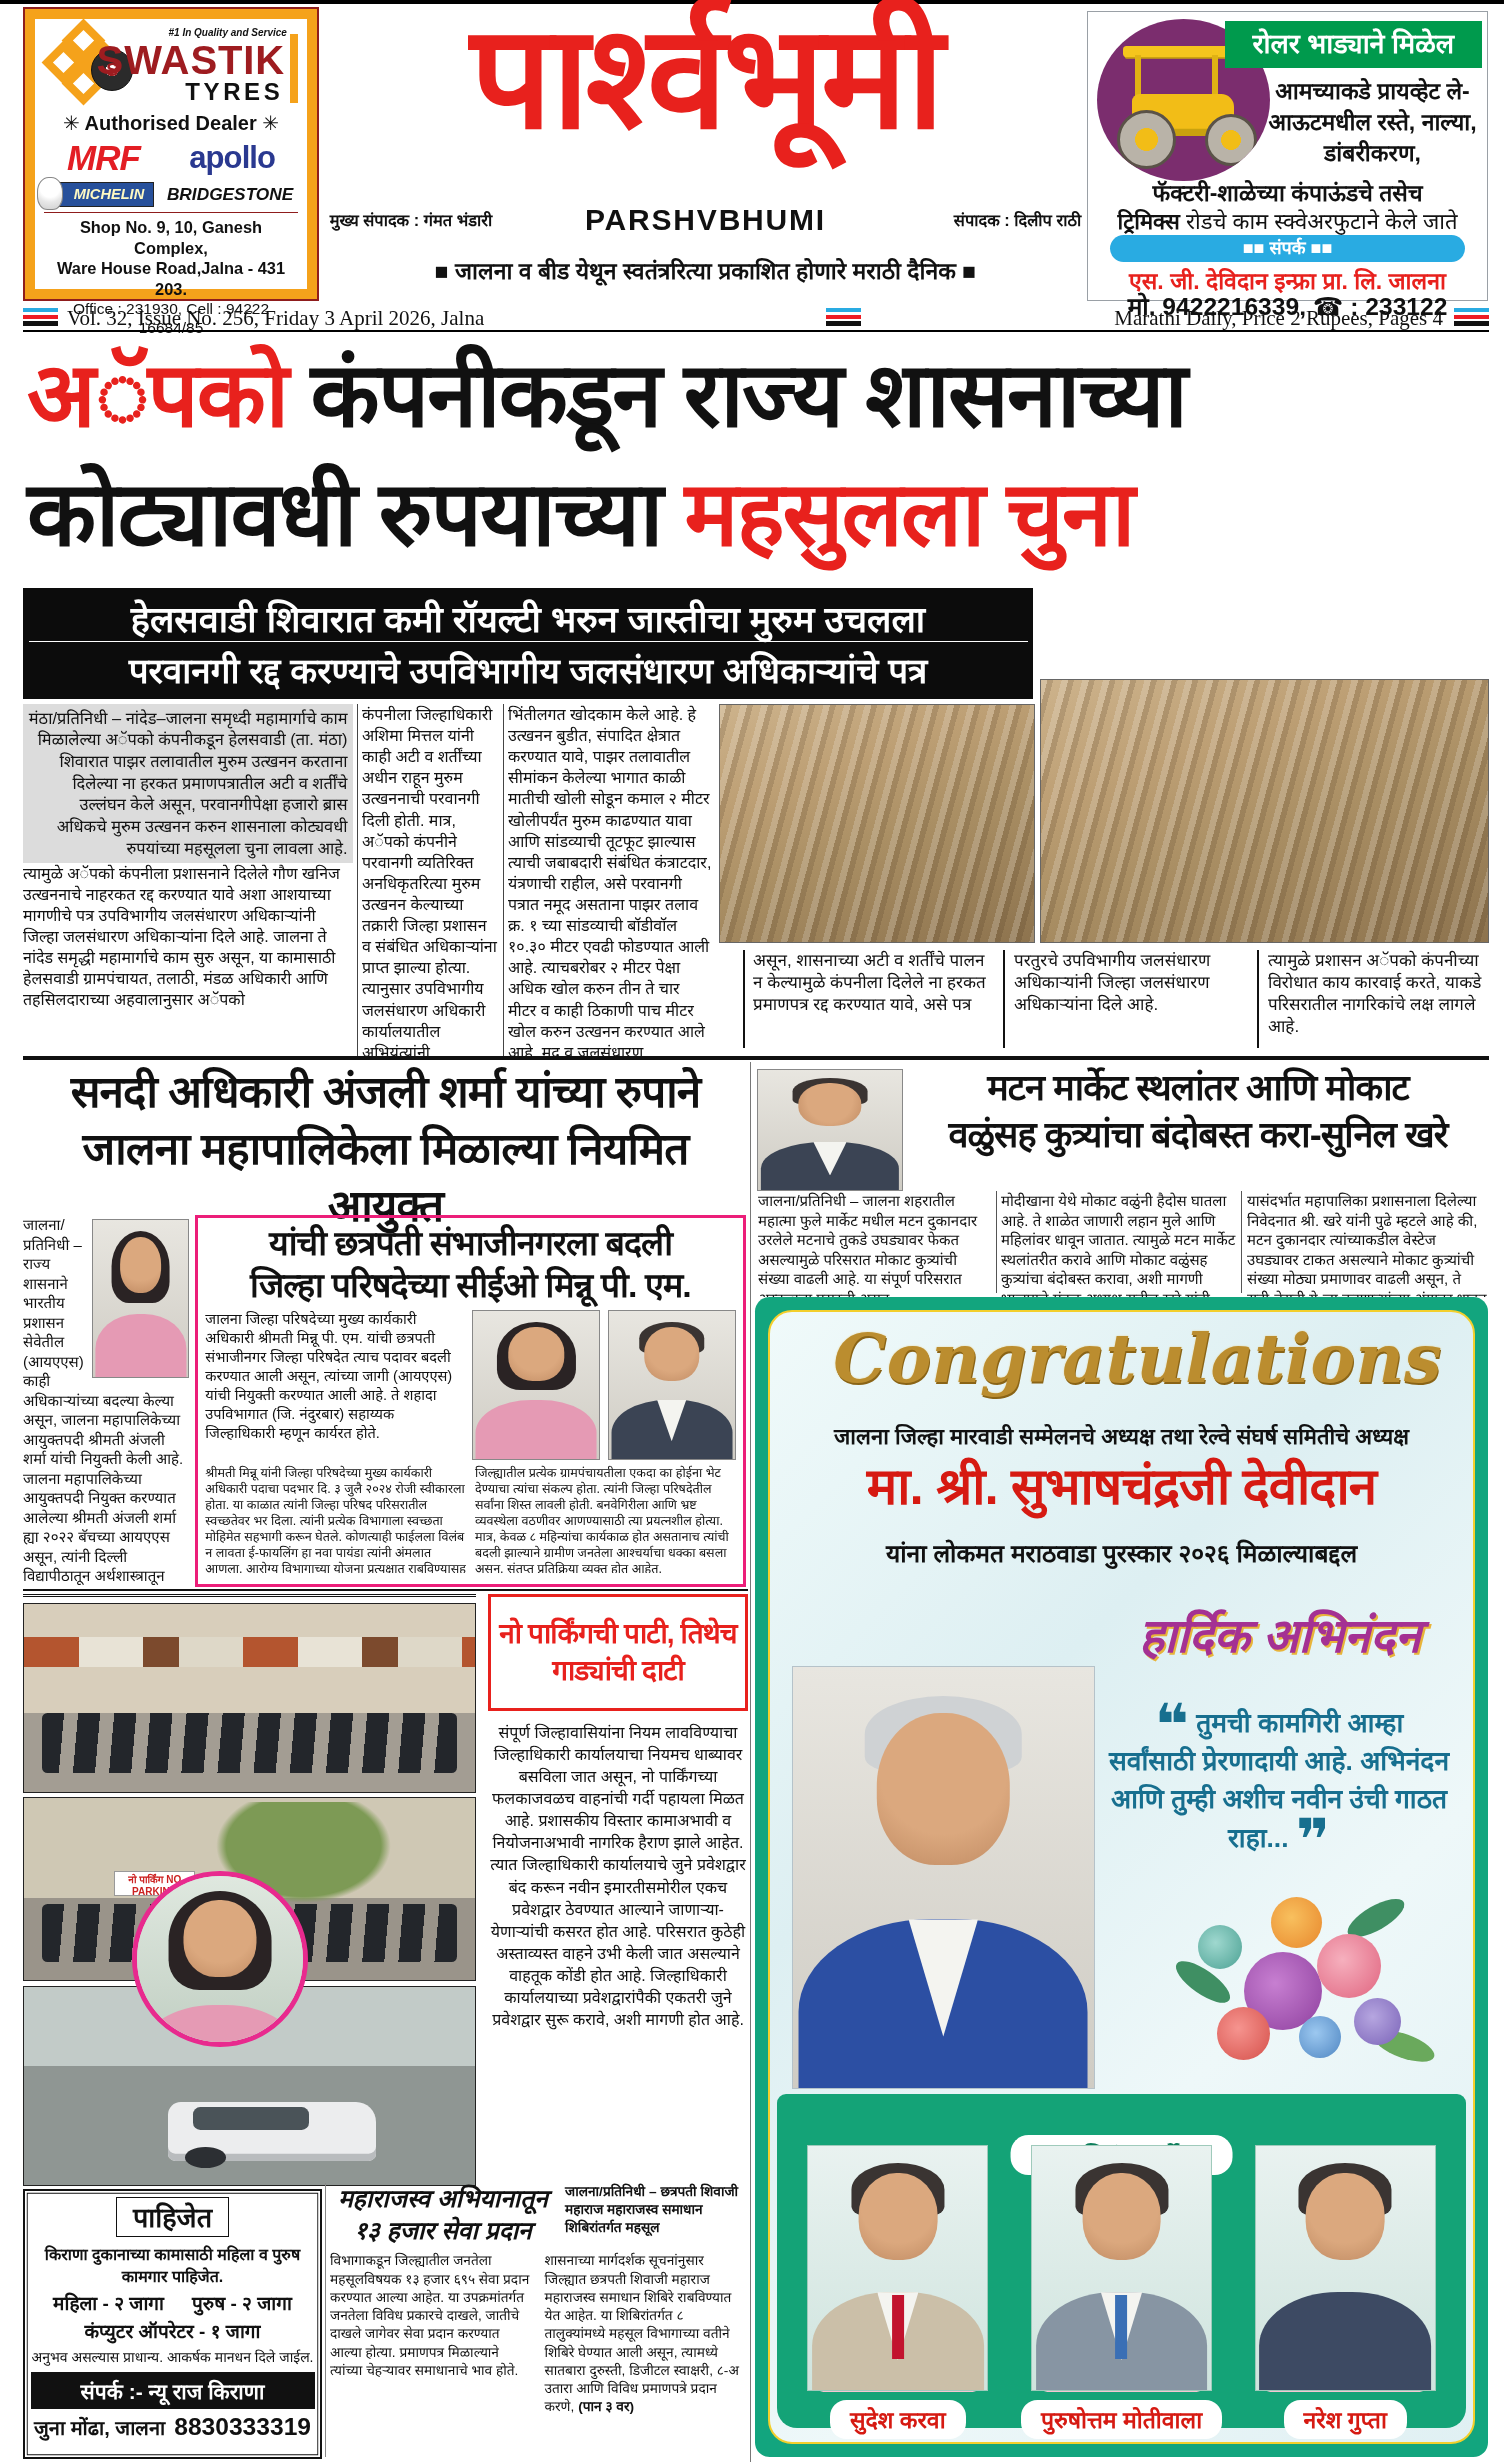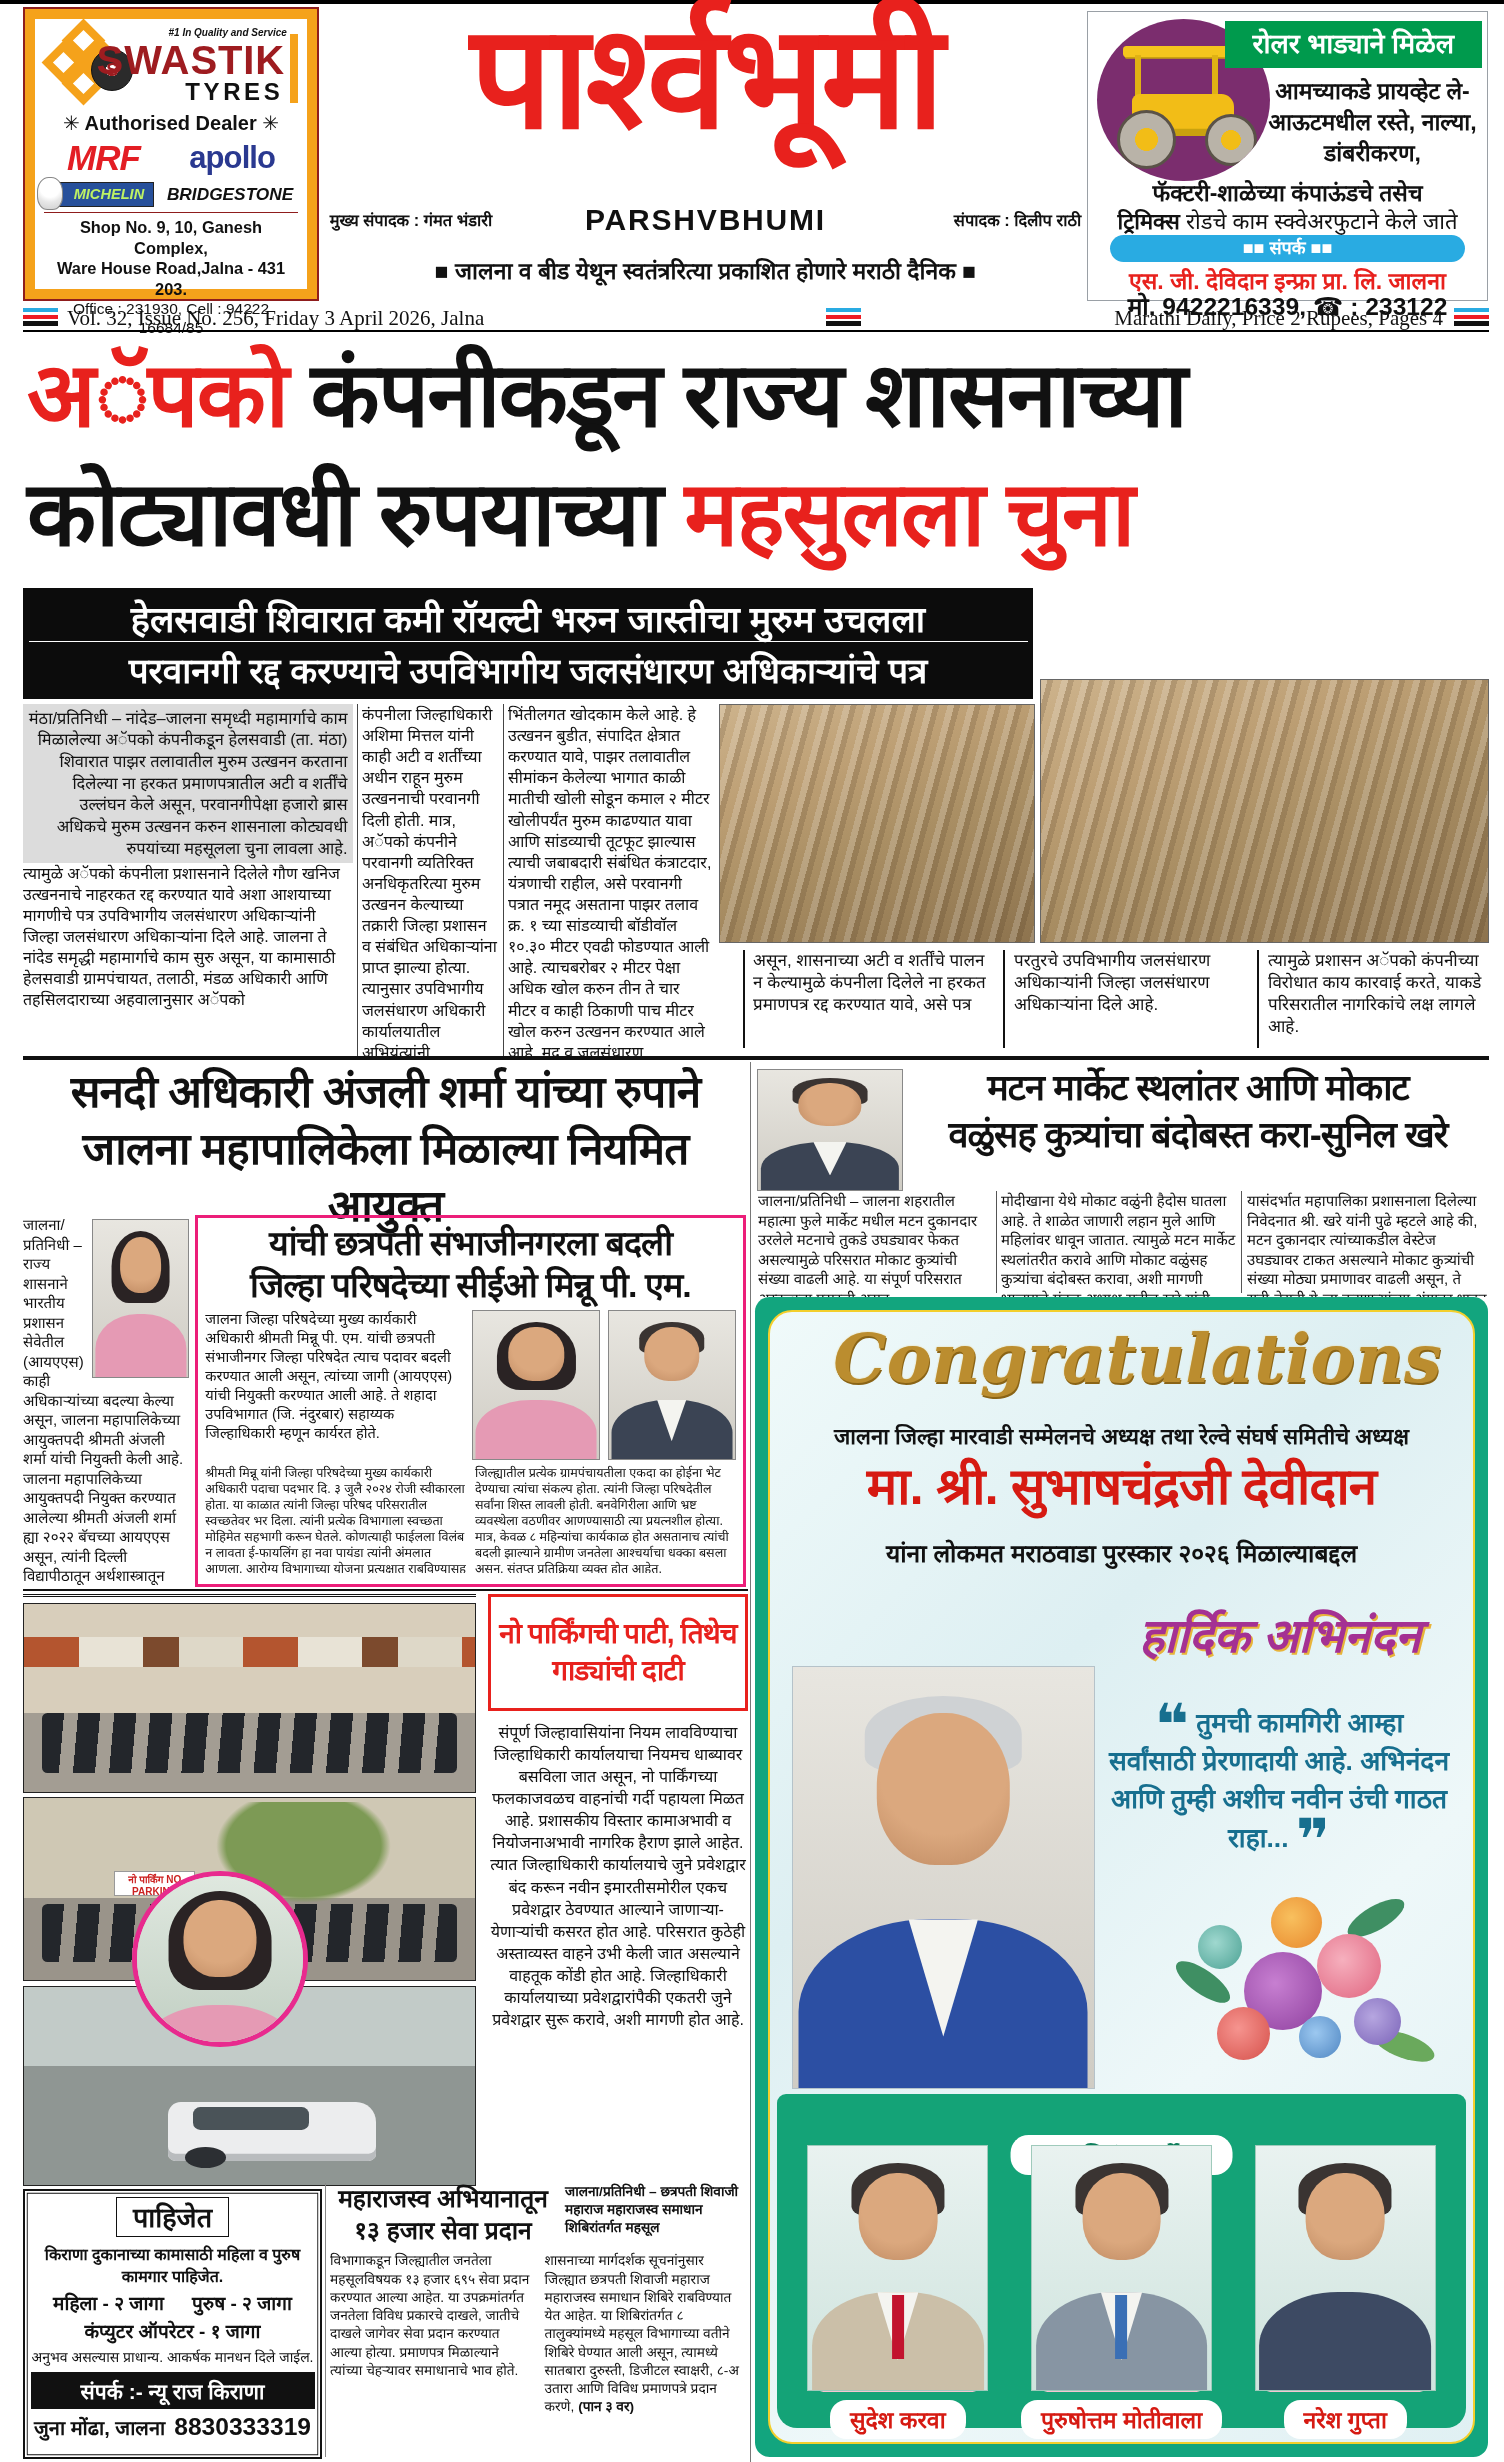--- a/index.html
+++ b/index.html
@@ -23,21 +23,21 @@
         background:radial-gradient(circle,#fff 0 22%,#2b2b2b 23% 100%);border:1.8px solid #111;
         color:#9e1c20;font-weight:bold;font-size:18px;line-height:40px;}
   .sw-tagline{position:absolute;right:12.8px;top:1.8px;font-style:italic;font-size:10px;font-weight:bold;}
   .sw-name{position:absolute;right:14.6px;top:12.8px;font-size:40px;font-weight:bold;color:#9e1c20;letter-spacing:0.9px;}
   .sw-tyres{position:absolute;right:16.4px;top:53px;font-size:24px;font-weight:bold;color:#111;letter-spacing:3.6px;}
   .sw-bar{position:absolute;right:1.8px;top:9px;width:8.2px;height:69px;background:#f5a21b;}
   .sw-dealer{font-size:20px;font-weight:bold;margin-top:1.8px;}
   .brandrow{display:flex;justify-content:space-around;align-items:center;margin-top:3.6px;}
   .mrf{color:#e31e24;font-weight:bold;font-size:35px;font-style:italic;letter-spacing:-0.9px;}
   .apollo{color:#2a3990;font-weight:bold;font-size:31px;letter-spacing:-0.9px;}
-  .michelin{background:#27509b;color:#bef264;font-style:italic;font-weight:bold;font-size:14.6px;
+  .michelin{background:#27509b;color:#fef9c3;font-style:italic;font-weight:bold;font-size:14.6px;
             padding:3.6px 9px 3.6px 24px;position:relative;border:0.9px solid #222;}
   .michelin::before{content:"";position:absolute;left:-12.8px;top:-5.5px;width:24px;height:31px;
             background:radial-gradient(circle at 50% 30%,#fff 0 40%,#e8e8e8 60%,#cfcfcf 100%);
             border-radius:45% 45% 40% 40%;border:0.9px solid #888;}
   .bridgestone{color:#111;font-weight:bold;font-style:italic;font-size:17.3px;}
   .sw-divider{border-top:1.8px solid #8f1d1d;margin:5.5px 1.8px 3.6px;}
   .sw-addr{font-size:16.4px;font-weight:bold;line-height:1.25;}
   .sw-addr3{font-size:15.5px;font-weight:normal;}
 
   .masthead{left:328px;top:5.5px;width:755px;height:295px;text-align:center;}
@@ -215,21 +215,21 @@
   .w-slots{font-size:19px;font-weight:bold;margin-top:3.6px;display:flex;justify-content:space-evenly;}
   .w-slot3{font-size:19px;font-weight:bold;margin-top:1.8px;}
   .w-note{font-size:14px;margin-top:2.7px;}
   .w-contact{background:#111;color:#fff;font-size:21px;font-weight:bold;margin:6.4px 5.5px 0;padding:4.6px 0;}
   .w-last{font-size:20px;font-weight:bold;margin-top:3.6px;display:flex;justify-content:space-evenly;align-items:center;}
   .w-phone{font-size:24.6px;}
 
   
   .mh{left:330px;top:2183px;width:418px;height:275px;overflow:hidden;}
   .mh-top{display:flex;gap:9px;}
-  .mh-h{width:226px;font-size:24.6px;font-weight:bold;text-align:center;line-height:1.3;}
+  .mh-h{width:226px;font-size:24.6px;font-weight:bold;text-align:center;line-height:1.3;font-style:italic;}
   .mh-intro{width:182px;font-size:13.7px;line-height:1.3;font-weight:bold;}
   .mh-cols{display:flex;gap:11px;margin-top:5.5px;}
   .mh-cols div{width:50%;font-size:13.7px;line-height:1.33;}
   .jump{font-weight:bold;}
   .mvr3{left:325px;top:2183px;width:0.9px;height:274px;background:#888;}
 </style>
 </head>
 <body>
 
 <div class="page">

